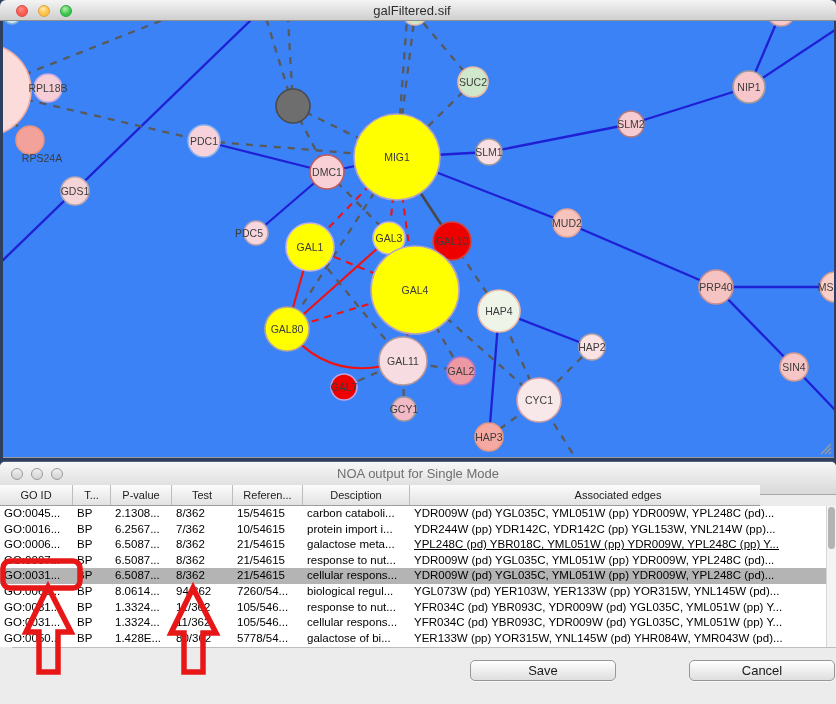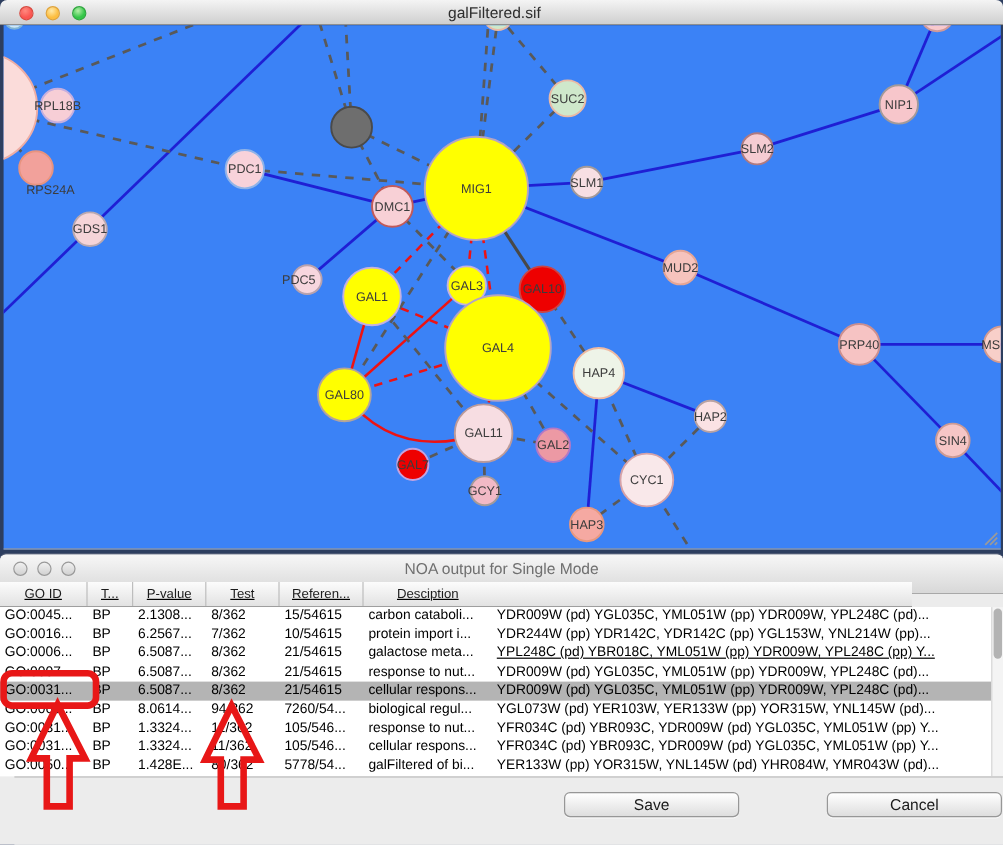--- a/index.html
+++ b/index.html
@@ -37,21 +37,21 @@
   #noa-titlebar { position:absolute; left:0; top:0; width:836px; height:33px;
     background:linear-gradient(#f7f7f7,#d8d8d8); border-bottom:1px solid #a8a8a8;
     border-radius:5px 5px 0 0; }
   #noa-title { position:absolute; left:0; right:0; top:4px; text-align:center;
     font-size:13px; color:#6f6f6f; }
   #noa-titlebar .tl { top:6px; }
   #noa-titlebar .tl:nth-child(1){left:11px;} #noa-titlebar .tl:nth-child(2){left:31px;}
   #noa-titlebar .tl:nth-child(3){left:51px;}
 
   #table-header { position:absolute; left:0; top:23px; width:760px; height:21px;
-    background:linear-gradient(#fcfcfc,#e2e2e2); border-bottom:1px solid #9e9e9e; display:flex;text-decoration:underline; }
+    background:linear-gradient(#fcfcfc,#e2e2e2); border-bottom:1px solid #9e9e9e; display:flex; }
   .hcell { height:100%; font-size:11px; color:#1c1c1c; text-align:center;
     line-height:20px; border-right:1px solid #bdbdbd; overflow:hidden; white-space:nowrap; flex:none; }
   .hcell:last-child { border-right:none; }
 
   #table-body { position:absolute; left:0; top:44px; width:826px; height:141px; background:#ffffff; }
   .trow { display:flex; height:15.6px; background:#ffffff; }
   .trow.selected { background:#b4b4b4; }
   .tcell { font-size:11.5px; color:#000; line-height:15.6px; padding-left:4px;
     white-space:nowrap; overflow:hidden; flex:none; }
 
@@ -220,20 +220,21 @@
     <div id="noa-title">NOA output for Single Mode</div>
   </div>
 
   <div id="table-header">
       <div class="hcell" style="width: 73px;">GO ID</div>
       <div class="hcell" style="width: 38px;">T...</div>
       <div class="hcell" style="width: 61px;">P-value</div>
       <div class="hcell" style="width: 61px;">Test</div>
       <div class="hcell" style="width: 70px;">Referen...</div>
       <div class="hcell" style="width: 107px;">Desciption</div>
+      <div class="hcell" style="width: 416px;">Associated edges</div>
     </div>
   <div id="table-body">
       <div class="trow">
         <div class="tcell" style="width: 73px;">GO:0045...</div>
         <div class="tcell" style="width: 38px;">BP</div>
         <div class="tcell" style="width: 61px;">2.1308...</div>
         <div class="tcell" style="width: 61px;">8/362</div>
         <div class="tcell" style="width: 70px;">15/54615</div>
         <div class="tcell" style="width: 107px;">carbon cataboli...</div>
         <div class="tcell" style="width: 416px;">YDR009W (pd) YGL035C, YML051W (pp) YDR009W, YPL248C (pd)...</div>
@@ -300,21 +301,21 @@
         <div class="tcell" style="width: 70px;">105/546...</div>
         <div class="tcell" style="width: 107px;">cellular respons...</div>
         <div class="tcell" style="width: 416px;">YFR034C (pd) YBR093C, YDR009W (pd) YGL035C, YML051W (pp) Y...</div>
       </div>
       <div class="trow">
         <div class="tcell" style="width: 73px;">GO:0050...</div>
         <div class="tcell" style="width: 38px;">BP</div>
         <div class="tcell" style="width: 61px;">1.428E...</div>
         <div class="tcell" style="width: 61px;">80/362</div>
         <div class="tcell" style="width: 70px;">5778/54...</div>
-        <div class="tcell" style="width: 107px;">galFiltered of bi...</div>
+        <div class="tcell" style="width: 107px;">galactose of bi...</div>
         <div class="tcell" style="width: 416px;">YER133W (pp) YOR315W, YNL145W (pd) YHR084W, YMR043W (pd)...</div>
       </div>
     </div>
 
   <div id="scrollbar">
     <div id="scroll-thumb"></div>
   </div>
 
   <div id="noa-footer">
     <div id="save-btn" class="mac-btn">Save</div>

